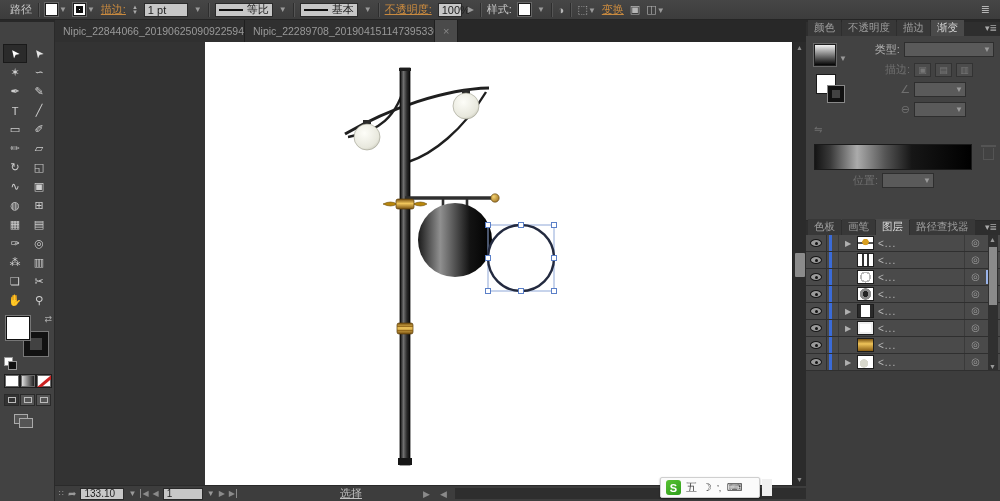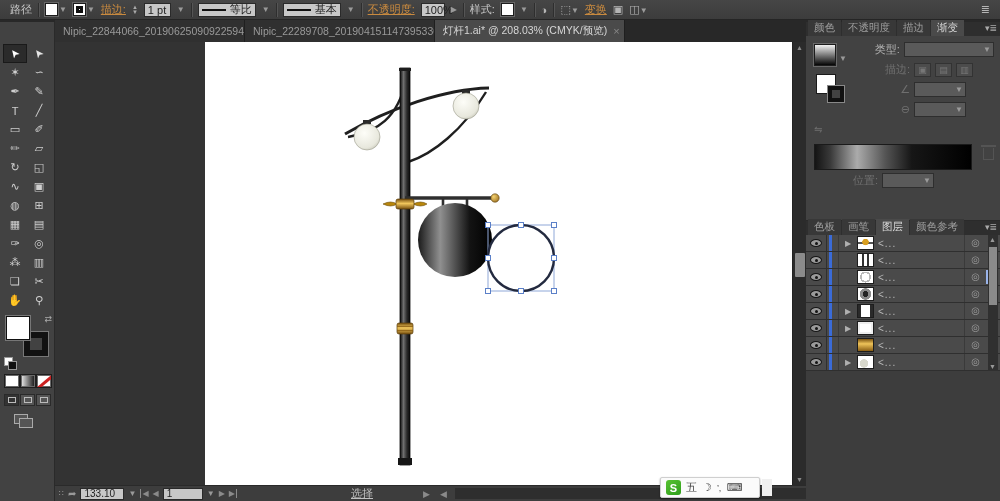--- a/index.html
+++ b/index.html
@@ -141,21 +141,21 @@
 
   
   #status-bar { position:absolute; left:55px; top:485px; width:751px; height:16px; background:#3d3d3d;
                 border-top:1px solid #2a2a2a; display:flex; align-items:center; gap:4px; padding:0 4px; color:#aaa; }
   #zoom-field { width:44px; height:12px; background:#c7c7c7; color:#222; border:1px solid #2a2a2a;
                 display:flex; align-items:center; padding:0 3px; font-size:10px; }
   .sb-btn { color:#9a9a9a; font-size:8px; }
   .nav-arrow { color:#8a8a8a; font-size:8px; }
   #artboard-field { width:40px; height:12px; background:#c7c7c7; color:#222; border:1px solid #2a2a2a;
                     padding:0 3px; font-size:10px; display:flex; align-items:center; }
-  #tool-status { position:absolute; left:296px; color:#c0c0c0;text-decoration:underline; }
+  #tool-status { position:absolute; left:285px; color:#c0c0c0;text-decoration:underline; }
   #hscroll-arrows { position:absolute; left:368px; display:flex; gap:10px; color:#8a8a8a; font-size:9px; }
   #hscroll-track { position:absolute; left:400px; right:0; top:2px; bottom:2px; background:#2e2e2e; }
 
   
   #ime-bar { position:absolute; left:660px; top:477px; width:100px; height:21px; background:#fbfbfb;
              border:1px solid #cfcfcf; border-radius:2px; display:flex; align-items:center; gap:5px;
              padding:0 5px; color:#333; box-shadow:0 1px 2px rgba(0,0,0,.4); }
   #ime-logo { width:15px; height:15px; background:linear-gradient(145deg,#57c232,#2f9e1a); border-radius:3px;
               color:#fff; font-weight:bold; font-size:11px; display:flex; align-items:center; justify-content:center; }
   #ime-bar .glyph { font-size:11px; color:#444; }
@@ -173,21 +173,21 @@
   </span>
   <span class="swatch-btn">
     <span class="swatch stroke-swatch"></span>
     <span class="dd-arrow">▼</span>
   </span>
   <span class="opt-link">描边:</span>
   <span class="stepper">
       <span>▲</span>
       <span>▼</span>
     </span>
-  <span class="field" style="width:27px">1 pt</span>
+  <span class="field" style="width:44px">1 pt</span>
   <span class="dd-arrow">▼</span>
   <span class="opt-sep"></span>
   <span class="mini-preview">
     <span class="stroke-line"></span>
     <span>等比</span>
   </span>
   <span class="dd-arrow">▼</span>
   <span class="opt-sep"></span>
   <span class="mini-preview">
     <span class="stroke-line"></span>
@@ -217,21 +217,20 @@
   <div id="tab-strip">
     <div class="doc-tab">
       <span>Nipic_22844066_20190625090922594127.ai* @ 10...</span>
 
     </div>
     <div class="doc-tab">
       <span>Nipic_22289708_20190415114739533085.ai* @ 21...</span>
 
     </div>
     <div class="doc-tab active">
-      <span>灯杆1.ai* @ 208.03% (CMYK/预览)</span>
       <span class="tab-close">×</span>
     </div>
   </div>
 </div>
 
 <div id="tool-panel">
   <div id="tools-grid">
     <div class="tool-cell active">
         <span class="rot-nw">➤</span>
       </div>
@@ -485,21 +484,21 @@
       <span class="gp-dd small">
           <span class="dd-arrow">▼</span>
         </span>
     </div>
   </div>
 
   <div class="ptabs">
     <span class="ptab">色板</span>
     <span class="ptab">画笔</span>
     <span class="ptab active">图层</span>
-    <span class="ptab">颜色参考</span>
+    <span class="ptab">路径查找器</span>
     <span class="pmenu">▾≣</span>
   </div>
 
   <div id="layers-panel" style="position:relative">
     <div class="lrow">
       <span class="l-eye">
           <span class="eye-icon"></span>
         </span>
       <span class="l-bar"></span>
       <span class="l-exp">▶</span>

